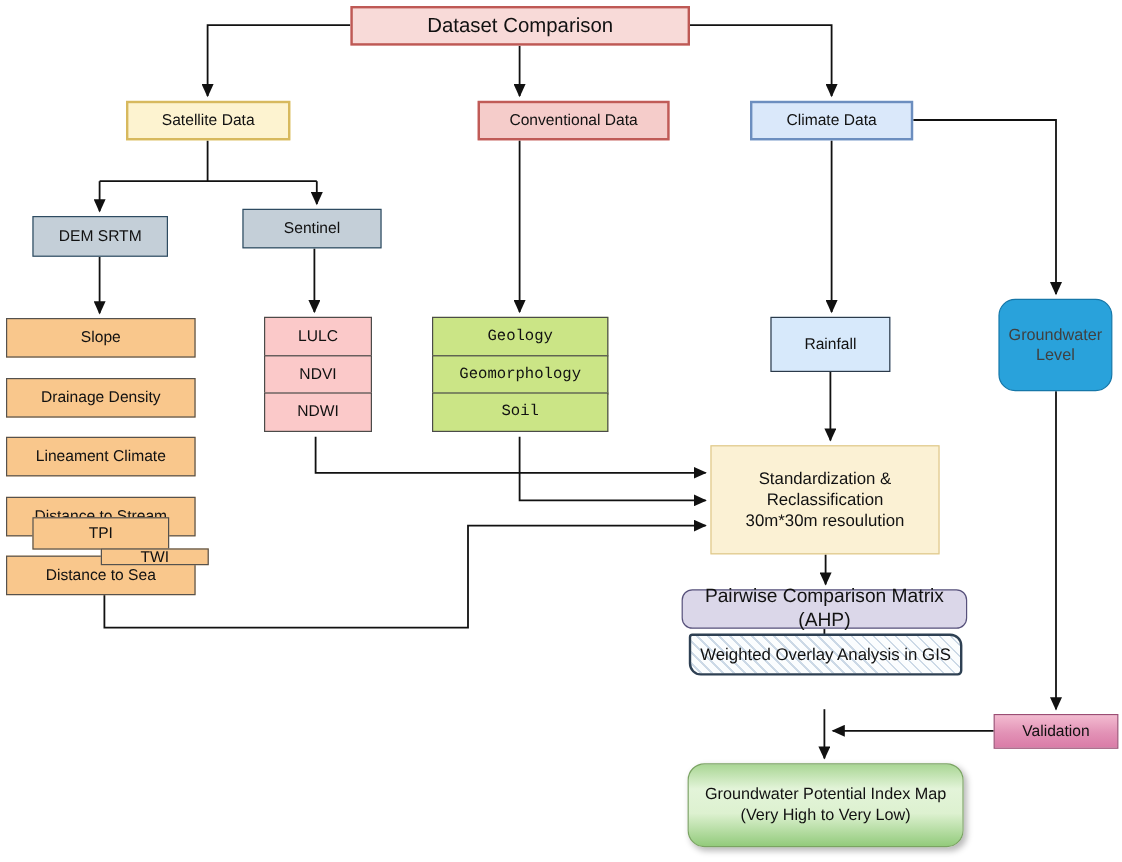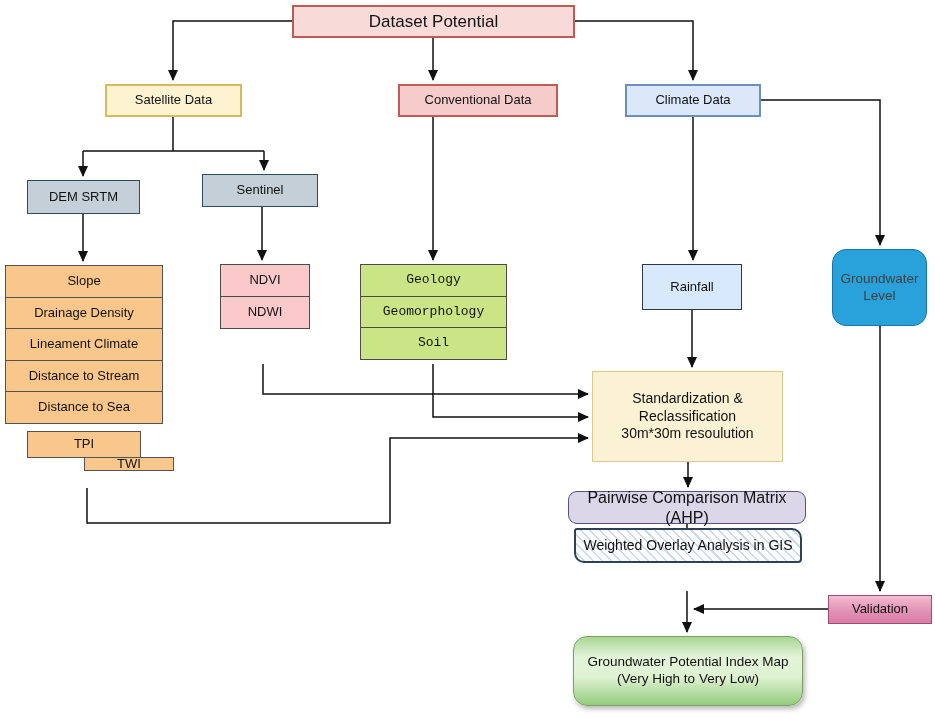--- a/index.html
+++ b/index.html
@@ -16,21 +16,21 @@
   .title{left:292px;top:5px;width:283px;height:33px;background:#F8DAD8;border:2px solid #BE5955;font-size:17px;}
   .satellite{left:105px;top:84px;width:137px;height:33px;background:#FDF3D0;border:2px solid #D7B95E;}
   .conventional{left:353px;top:84px;width:160px;height:33px;background:#F5CCCA;border:2px solid #C05B57;margin-left:45px;}
   .climate{left:625px;top:84px;width:136px;height:33px;background:#DAE8FA;border:2px solid #6C8EBF;}
   .steel{background:#C4CFD8;border:1.5px solid #2E4B61;}
   .dem{left:27px;top:180px;width:113px;height:34px;}
   .sentinel{left:202px;top:174px;width:116px;height:33px;}
   .stack{position:absolute;display:flex;flex-direction:column;}
   .stack .node{position:relative;width:100%;height:33px;margin-top:-1.5px;}
   .stack .node:first-child{margin-top:0;}
-  .terrain-stack{left:5px;top:265px;width:158px;}
+  .terrain-stack{left:5px;top:265px;width:158px;gap:18px;}
   .orange{background:#F9C78C;border:1.5px solid #55524E;}
   .tpi{left:27px;top:431px;width:114px;height:27px;}
   .twi{left:42px;top:457px;width:90px;height:14px;margin-left:42px;}
   .sentinel-stack{left:220px;top:264px;width:90px;}
   .pinkcell{background:#FBC9C9;border:1.5px solid #4B4B49;}
   .conv-stack{left:360px;top:264px;width:147px;}
   .greencell{background:#CBE586;border:1.5px solid #4B4B49;font-family:Liberation Mono, monospace;}
   .rainfall{left:642px;top:264px;width:100px;height:46px;background:#D7E9FB;border:1.5px solid #2B3A4A;}
   .gwlevel{left:832px;top:249px;width:95px;height:77px;background:#29A2DB;border:1.5px solid #1577A9;
            border-radius:14px;color:#404040;font-size:13.5px;}
@@ -72,40 +72,41 @@
       <path d="M433,364 V417 H588" marker-end="url(#arr)"></path>
       <path d="M87,488 V523 H390 V438 H588" marker-end="url(#arr)"></path>
       <path d="M688,462 V487" marker-end="url(#arr)"></path>
       <path d="M687,524 V552" marker-end="url(#arr)"></path>
       <path d="M687,591 V632" marker-end="url(#arr)"></path>
       <path d="M828,609 H694" marker-end="url(#arr)"></path>
       <path d="M880,326 V591" marker-end="url(#arr)"></path>
     </g>
   </svg>
 
-  <div class="node title">Dataset Potential</div>
+  <div class="node title">Dataset Comparison</div>
 
   <div class="node satellite">Satellite Data</div>
   <div class="node conventional">Conventional Data</div>
   <div class="node climate">Climate Data</div>
 
   <div class="node steel dem">DEM SRTM</div>
   <div class="node steel sentinel">Sentinel</div>
 
   <div class="stack terrain-stack">
     <div class="node orange">Slope</div>
     <div class="node orange">Drainage Density</div>
     <div class="node orange">Lineament Climate</div>
     <div class="node orange">Distance to Stream</div>
     <div class="node orange">Distance to Sea</div>
   </div>
   <div class="node orange tpi">TPI</div>
   <div class="node orange twi">TWI</div>
 
   <div class="stack sentinel-stack">
+    <div class="node pinkcell">LULC</div>
     <div class="node pinkcell">NDVI</div>
     <div class="node pinkcell">NDWI</div>
   </div>
 
   <div class="stack conv-stack">
     <div class="node greencell">Geology</div>
     <div class="node greencell">Geomorphology</div>
     <div class="node greencell">Soil</div>
   </div>
 

